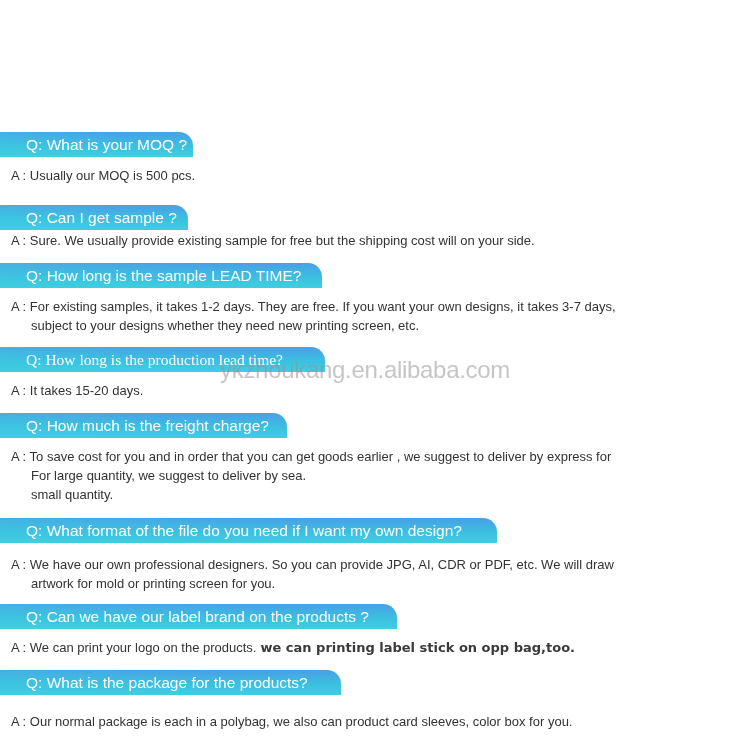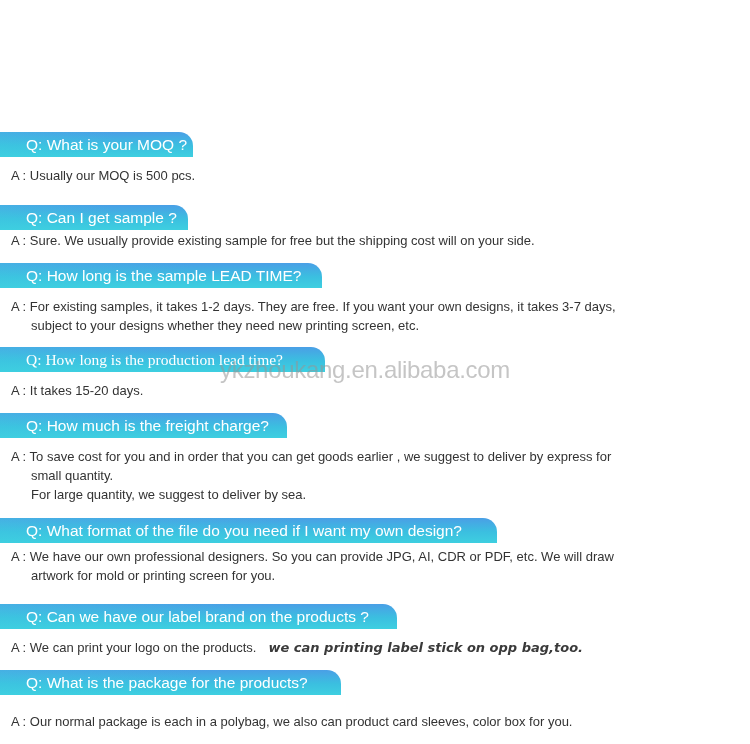--- a/index.html
+++ b/index.html
@@ -52,22 +52,21 @@
     }
     .answer .cont {
       display: block;
       padding-left: 20px;
     }
     .answer .bold-extra {
       font-family: "DejaVu Sans", sans-serif;
       font-weight: bold;
       color: #3a3a3a;
       font-size: 13px;
-      margin-left: 12px;
-      font-style: italic;
+      margin-left: 4px;
     }
     .watermark {
       position: absolute;
       left: 220px;
       top: 356px;
       font-size: 24px;
       color: rgba(150,150,150,0.55);
       letter-spacing: -0.3px;
       white-space: nowrap;
       pointer-events: none;
@@ -112,30 +111,30 @@
     <span>A : It takes 15-20 days.</span>
   </div>
 </div>
 
 <div class="faq-item" style="top:413px;">
   <div class="q-banner" style="width:287px;">
     <span class="q-text">Q: How much is the freight charge?</span>
   </div>
   <div class="answer" style="top:34px;">
     <span>A : To save cost for you and in order that you can get goods earlier , we suggest to deliver by express for</span>
+    <span class="cont">For large quantity, we suggest to deliver by sea.</span>
     <span class="cont">small quantity.</span>
-    <span class="cont">For large quantity, we suggest to deliver by sea.</span>
   </div>
 </div>
 
 <div class="faq-item" style="top:518px;">
   <div class="q-banner" style="width:497px;">
     <span class="q-text">Q: What format of the file do you need if I want my own design?</span>
   </div>
-  <div class="answer" style="top:29px;">
+  <div class="answer" style="top:37px;">
     <span>A : We have our own professional designers. So you can provide JPG, AI, CDR or PDF, etc. We will draw</span>
     <span class="cont">artwork for mold or printing screen for you.</span>
   </div>
 </div>
 
 <div class="faq-item" style="top:604px;">
   <div class="q-banner" style="width:397px;">
     <span class="q-text">Q: Can we have our label brand on the products ?</span>
   </div>
   <div class="answer" style="top:34px;">

